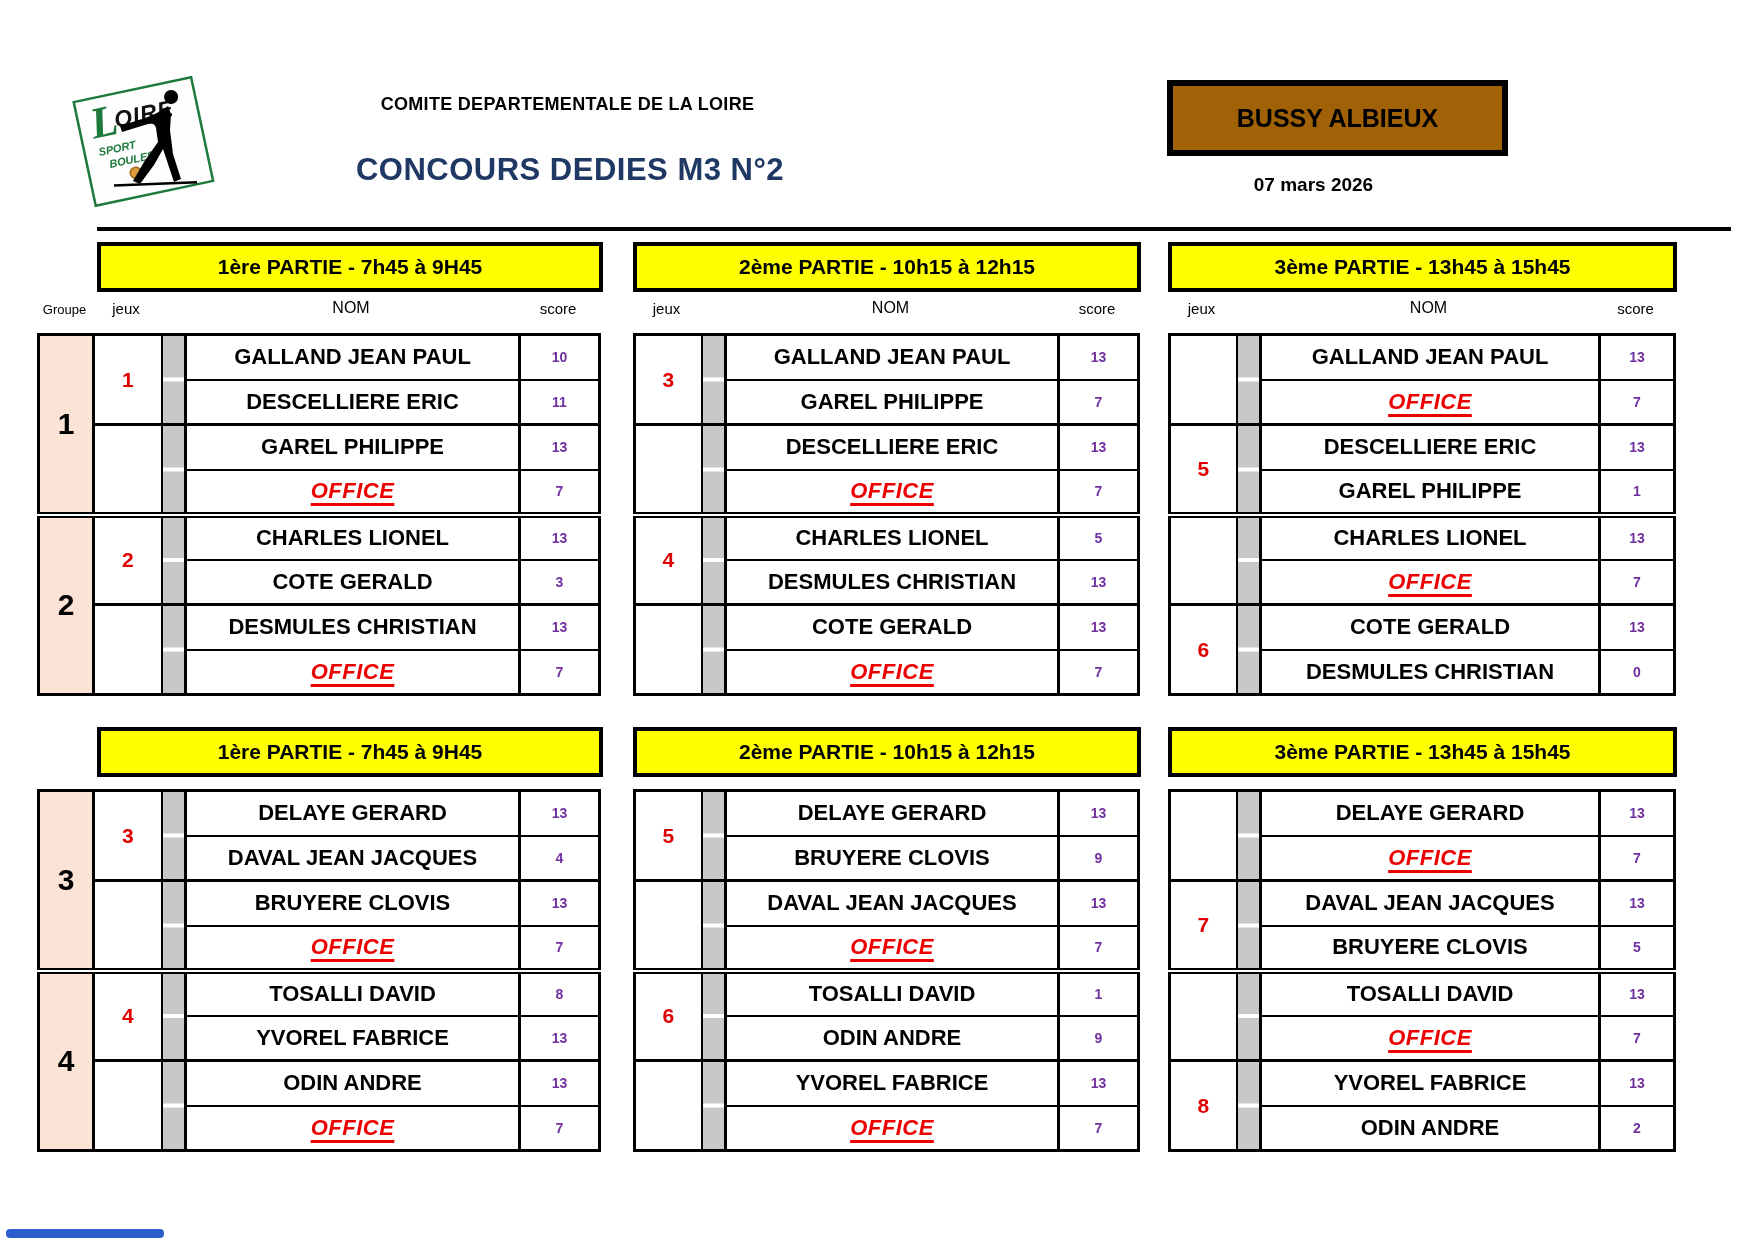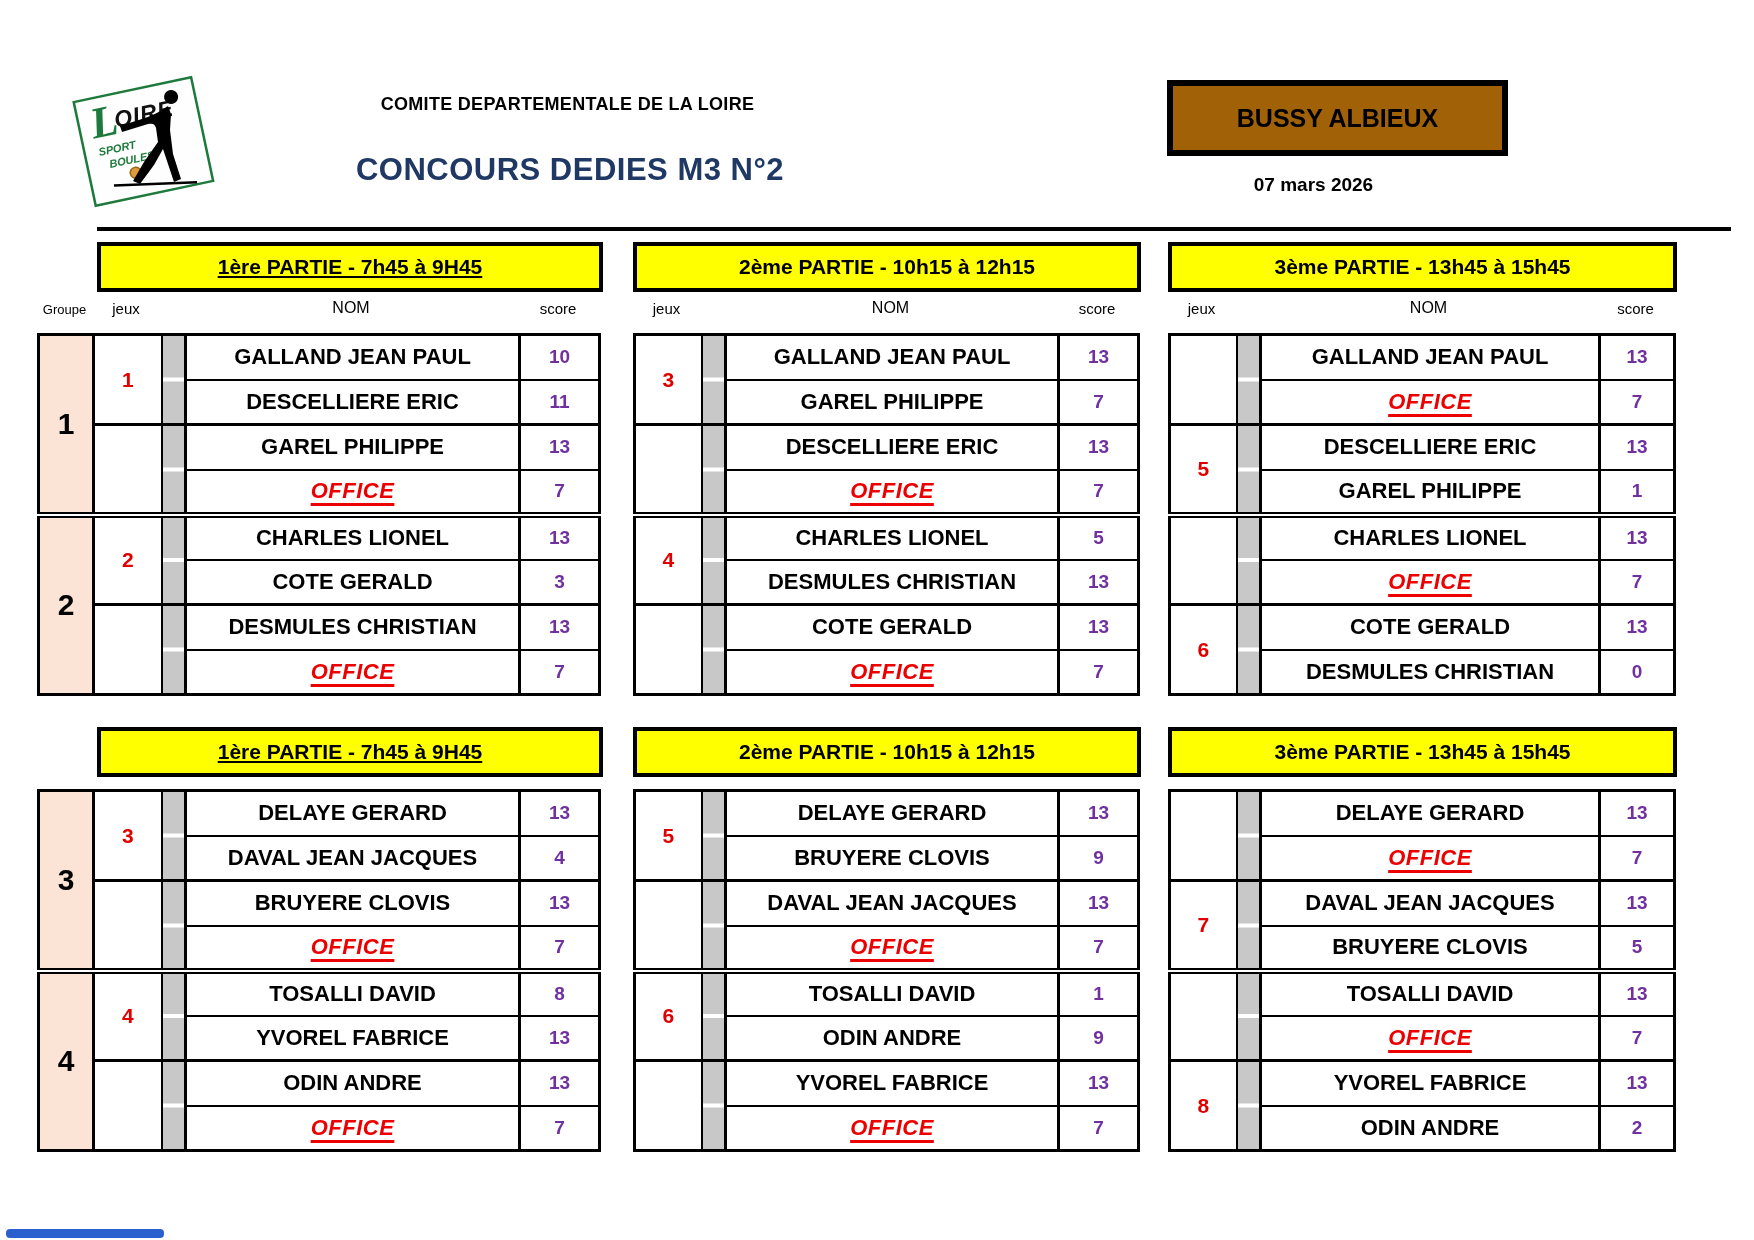--- a/index.html
+++ b/index.html
@@ -23,42 +23,42 @@
   
   .tblock { position:absolute; }
   .tb-top { top:242px; }
   .tb-bottom { top:727px; }
   .tb-c0 { left:37px; }
   .tb-c1 { left:633px; }
   .tb-c2 { left:1168px; }
 
   .banner { height:50px; background:#FFFF00; border:4px solid #000; display:flex;
             align-items:center; justify-content:center; font-weight:bold; font-size:21px; color:#000; }
-  .tb-c0 .banner { margin-left:60px; width:506px;text-decoration:underline; }
+  .tb-c0 .banner { margin-left:60px; width:506px; }
   .tb-c1 .banner { width:508px; }
   .tb-c2 .banner { width:509px; }
 
   .labels { display:flex; height:28px; margin-top:13px; align-items:flex-end;
             padding-bottom:16px; font-size:15px; color:#000; }
   .labels span { display:inline-block; text-align:center; }
   .lab-groupe { font-size:13px; }
   .lab-nom { font-size:16px; }
   .labels-gap { height:12px; }
 
   table.grid { border-collapse:collapse; table-layout:fixed; border:3px solid #000; background:#fff; }
   .grid td { border:2px solid #000; height:45px; text-align:center; vertical-align:middle;
              overflow:hidden; white-space:nowrap; }
   tr.pair-a td { border-top-width:3px; }
   tr.group-start td { border-top:6px double #000; }
   .grid td.group { background:#FBE3D5; font-weight:bold; font-size:30px; color:#000; border-right-width:3px; }
   .grid td.jeux  { font-weight:bold; font-size:21px; color:#E00000; }
   .grid td.strip { padding:0; border-right-width:3px;
     background:linear-gradient(to bottom,#C8C8C8 0,#C8C8C8 calc(50% - 2px),#fff calc(50% - 2px),#fff calc(50% + 2px),#C8C8C8 calc(50% + 2px),#C8C8C8 100%); }
   .grid td.name  { font-weight:bold; font-size:22px; color:#000; }
-  .grid td.score { font-weight:bold; font-size:19px; color:#7030A0; border-left-width:3px; }
+  .grid td.score { font-weight:bold; font-size:14px; color:#7030A0; border-left-width:3px; }
   .office-text { color:#ED0000; font-style:italic; font-weight:bold; letter-spacing:.5px;
                  text-decoration:underline; text-decoration-thickness:3px; text-underline-offset:5px; }
 
   .bottom-accent { position:absolute; left:6px; top:1229px; width:158px; height:9px;
                    background:#2B5FCE; border-radius:4px; }
 </style>
 </head>
 <body>
 
 <div class="sheet">

